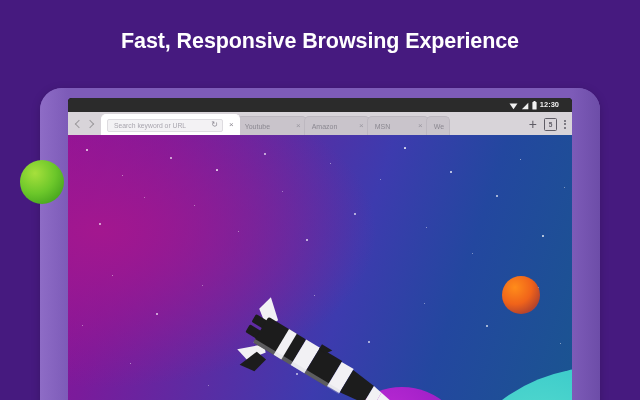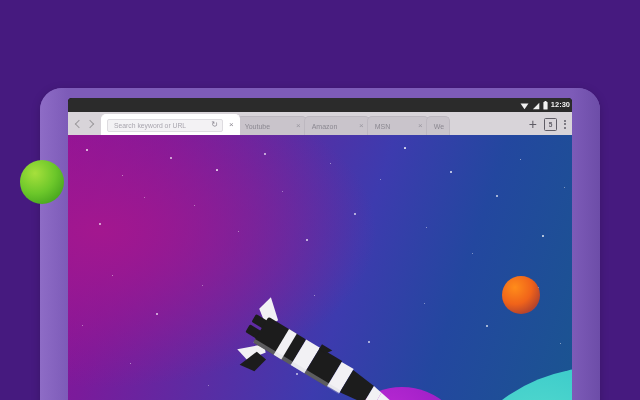--- a/index.html
+++ b/index.html
@@ -27,21 +27,21 @@
   }
   .tablet-inner{
     position:absolute;left:28px;top:10px;right:28px;bottom:0;
     background:#000;border-radius:4px 4px 0 0;overflow:hidden;
   }
 
   
   .statusbar{
     position:absolute;left:0;top:0;width:100%;height:14px;
     background:#2b2b2b;display:flex;align-items:center;justify-content:flex-end;
-    padding-right:2px;box-sizing:border-box;gap:3px;
+    padding-right:13px;box-sizing:border-box;gap:3px;
   }
   .sb-clock{color:#f0f0f0;font-size:7.5px;font-weight:bold;line-height:1;
             font-family:"Liberation Sans",sans-serif;}
   .sb-icon{display:inline-block;}
 
   
   .tabstrip{
     position:absolute;left:0;top:14px;width:100%;height:23px;
     background:#d8d4d9;display:flex;align-items:flex-end;overflow:hidden;
   }
@@ -143,20 +143,21 @@
     position:absolute;left:20px;top:160px;width:44px;height:44px;border-radius:50%;
     background:radial-gradient(circle at 34% 30%, #a6e03c 0%, #6cc72a 48%, #4aa81f 78%, #7a63bb 100%);
     z-index:30;
   }
 </style>
 </head>
 <body>
 
 <div id="stage">
 
+  <div class="headline">Fast, Responsive Browsing Experience</div>
 
   <div class="tablet">
     <div class="bezel-hl"></div>
     <div class="bezel-hr"></div>
 
     <div class="tablet-inner">
 
       <div class="statusbar">
         <span class="sb-icon">
           <svg width="9" height="8" viewBox="0 0 9 8">

